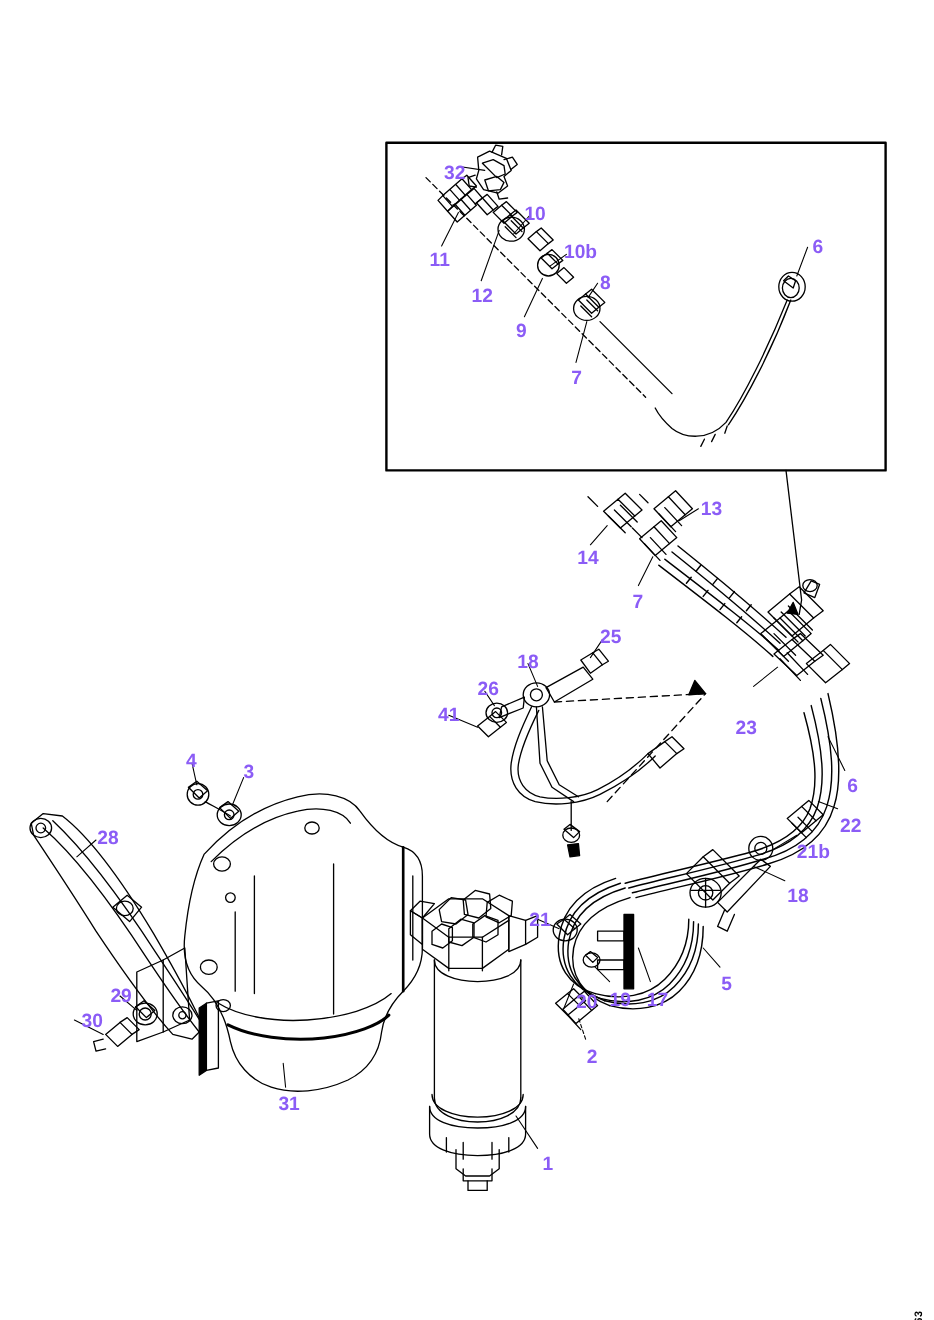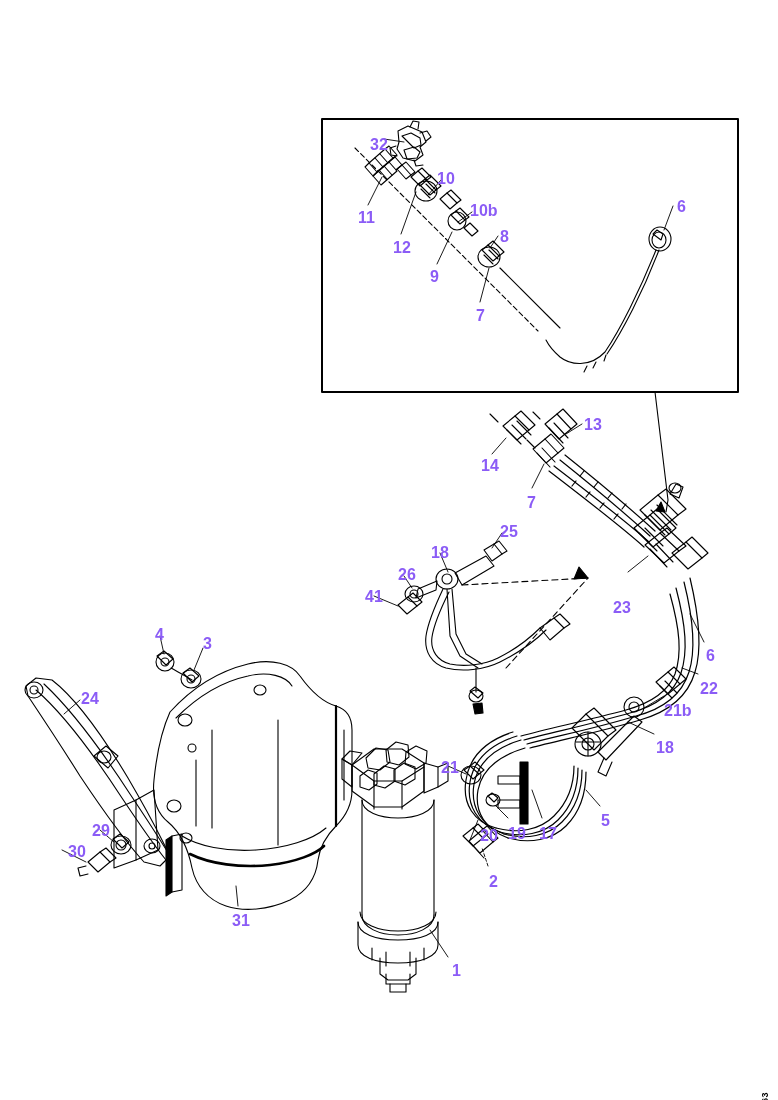--- a/index.html
+++ b/index.html
@@ -484,21 +484,21 @@
   <div class="callout" style="left:508px;top:826px;">19</div>
   <div class="callout" style="left:480px;top:828px;text-align:right;">20</div>
   <div class="callout" style="left:441px;top:760px;text-align:center;">21</div>
   <div class="callout" style="left:664px;top:703px;">21b</div>
   <div class="callout" style="left:700px;top:681px;">22</div>
   <div class="callout" style="left:613px;top:576px;margin-top:24px;">23</div>
   <div class="callout" style="left:431px;top:545px;">18</div>
   <div class="callout" style="left:500px;top:524px;">25</div>
   <div class="callout" style="left:398px;top:567px;">26</div>
   <div class="callout" style="left:365px;top:589px;">41</div>
-  <div class="callout" style="left:81px;top:691px;">24</div>
+  <div class="callout" style="left:81px;top:691px;">28</div>
   <div class="callout" style="left:92px;top:823px;">29</div>
   <div class="callout" style="left:68px;top:844px;">30</div>
   <div class="callout" style="left:232px;top:913px;">31</div>
   <div class="callout" style="left:370px;top:137px;">32</div>
 
   <div id="watermark">3112563</div>
 
 </div>
 
 </body></html>

